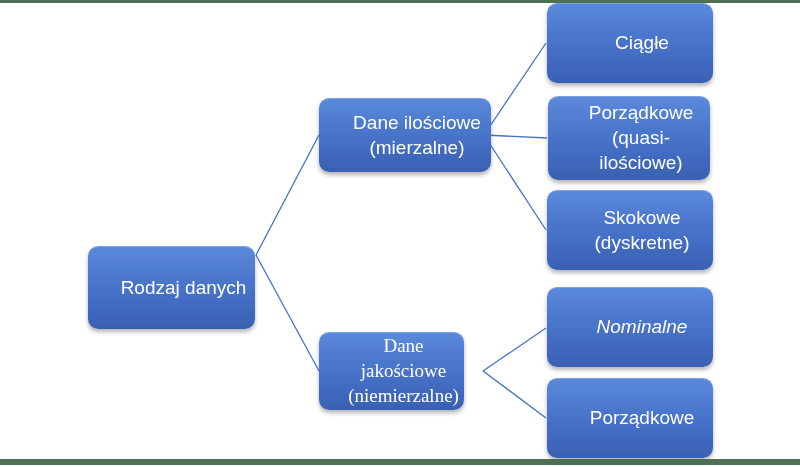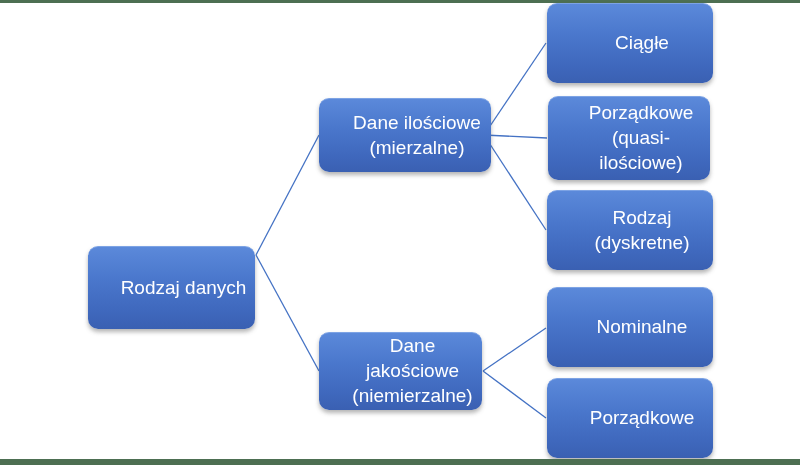--- a/index.html
+++ b/index.html
@@ -50,25 +50,25 @@
     padding-left: 24px;
   }
   .node-label {
     white-space: pre-line;
     font-size: 19px;
     line-height: 1.3;
     padding: 2px 6px;
   }
   #node-root          { left:  88px; top: 214px; width: 167px; height: 83px; margin-top: 32px; }
   #node-quantitative  { left: 319px; top:  98px; width: 172px; height: 74px; }
-  #node-qualitative   { left: 319px; top: 332px; width: 163px; height: 78px; }
+  #node-qualitative   { left: 319px; top: 332px; width: 145px; height: 78px; font-family: Liberation Serif, serif; }
   #node-continuous    { left: 547px; top:   3px; width: 166px; height: 80px; }
   #node-ordinal-quasi { left: 548px; top:  96px; width: 162px; height: 84px; }
   #node-discrete      { left: 547px; top: 190px; width: 166px; height: 80px; }
-  #node-nominal       { left: 547px; top: 287px; width: 166px; height: 80px; }
+  #node-nominal       { left: 547px; top: 287px; width: 166px; height: 80px; font-style: italic; }
   #node-ordinal       { left: 547px; top: 378px; width: 166px; height: 80px; }
 </style>
 </head>
 <body>
 
 <div class="canvas">
 
   <div class="rule rule-top"></div>
 
   <svg class="connectors" viewBox="0 0 800 467" xmlns="http://www.w3.org/2000/svg">
@@ -100,21 +100,21 @@
     <span class="node-label">Ciągłe</span>
   </div>
 
   <div class="node" id="node-ordinal-quasi">
     <span class="node-label">Porządkowe
 (quasi-
 ilościowe)</span>
   </div>
 
   <div class="node" id="node-discrete">
-    <span class="node-label">Rodzaj
+    <span class="node-label">Skokowe
 (dyskretne)</span>
   </div>
 
   <div class="node" id="node-nominal">
     <span class="node-label">Nominalne</span>
   </div>
 
   <div class="node" id="node-ordinal">
     <span class="node-label">Porządkowe</span>
   </div>

